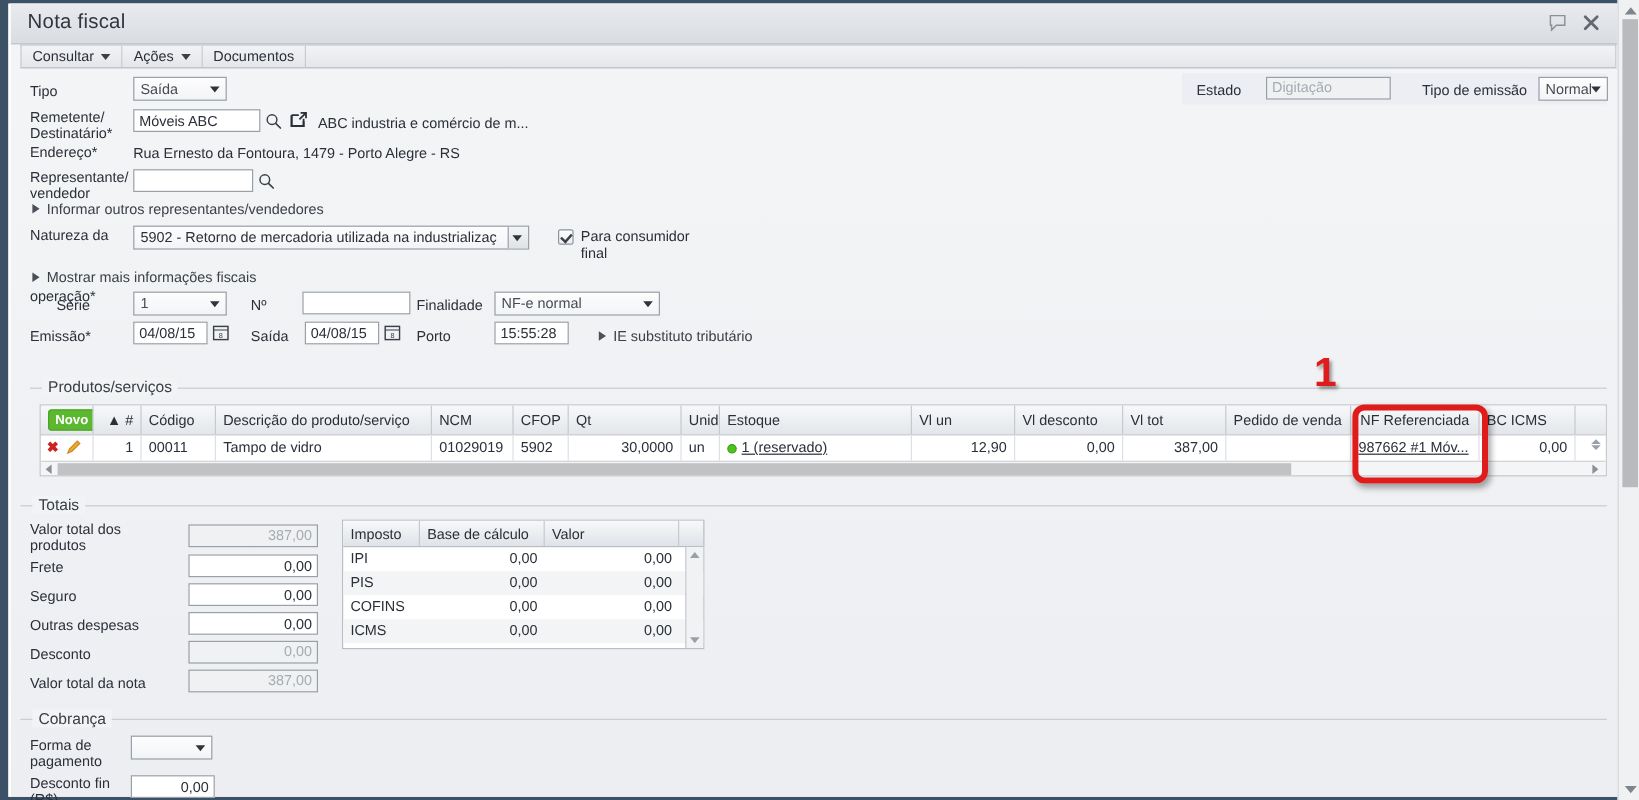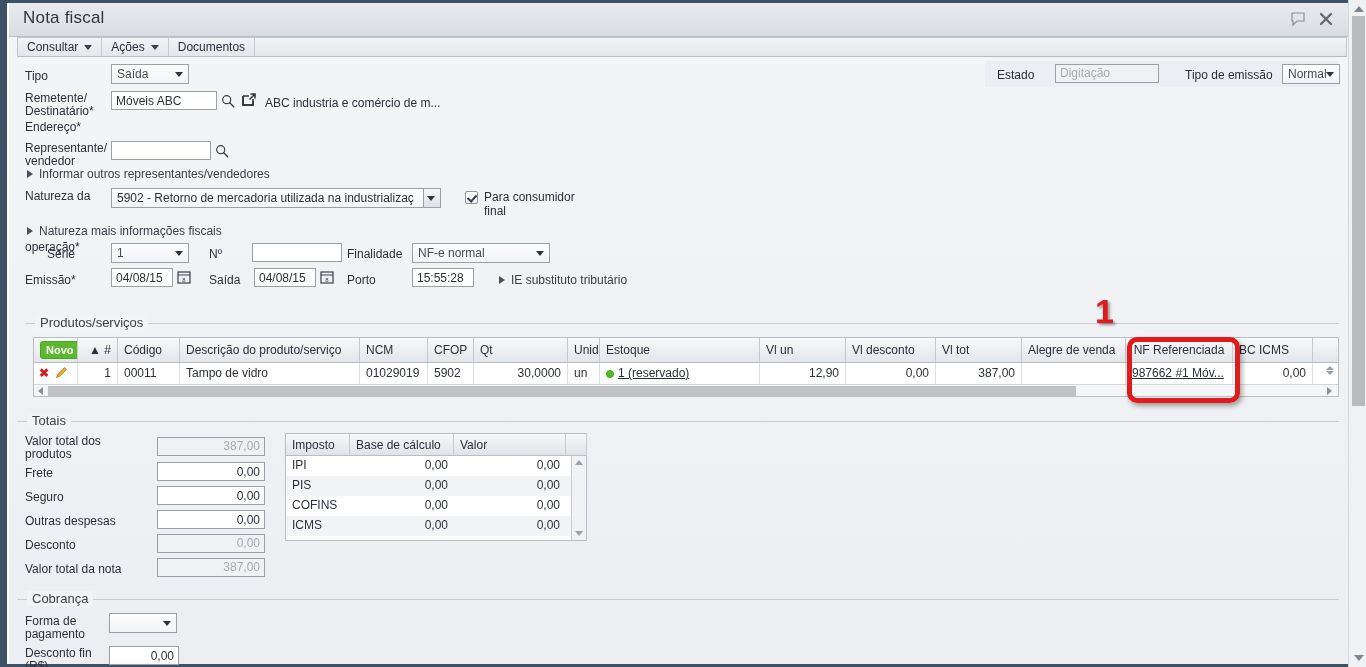--- a/index.html
+++ b/index.html
@@ -237,20 +237,21 @@
       <path d="M10 10 L14.5 14.5" stroke="#3a3f48" stroke-width="1.6" stroke-linecap="round"></path>
     </svg>
     <svg style="position:absolute;left:224px;top:33px;width:16px;height:16px;" viewBox="0 0 16 16">
       <path d="M2 4 h6 M2 4 v9 h10 v-6" fill="none" stroke="#2b2f38" stroke-width="1.5"></path>
       <path d="M2 4 v9 h10 v-4" fill="none" stroke="#2b2f38" stroke-width="1.5"></path>
       <path d="M9.5 2 H14 V6.5 M14 2 L8.5 7.5" fill="none" stroke="#2b2f38" stroke-width="1.5"></path>
     </svg>
     <span class="statictext" style="left:248px; top:37px;">ABC industria e comércio de m...</span>
 
     <span class="lbl" style="left:8px; top:62px;">Endereço*</span>
+    <span class="statictext" style="left:94px; top:62px;">Rua Ernesto da Fontoura, 1479 - Porto Alegre - RS</span>
 
     <span class="lbl" style="left:8px; top:83px;">Representante/</span>
     <span class="lbl" style="left:8px; top:96px;">vendedor</span>
     <input class="fld" style="left: 94px; top: 82px; width: 100px;" value="">
     <svg class="srch" style="left:198px; top:85px;" viewBox="0 0 16 16">
       <circle cx="6.5" cy="6.5" r="4.6" fill="none" stroke="#3a3f48" stroke-width="1.4"></circle>
       <path d="M10 10 L14.5 14.5" stroke="#3a3f48" stroke-width="1.6" stroke-linecap="round"></path>
     </svg>
 
     <div class="toggle-row" style="left:10px; top:108px;">
@@ -269,21 +270,21 @@
     <div class="chk-wrap" style="left:448px; top:131px; width:120px;">
       <span class="chkbox"></span>
       <span style="line-height:14px;">
         <span>Para consumidor</span><br>
         <span>final</span>
       </span>
     </div>
 
     <div class="toggle-row" style="left:10px; top:165px;">
       <span class="tri-right"></span>
-      <span>Natureza mais informações fiscais</span>
+      <span>Mostrar mais informações fiscais</span>
     </div>
 
     <span class="lbl" style="left:8px; top:189px;margin-left:22px;">Série</span>
     <span class="sel" style="left:94px; top:184px; width:78px;">
       <span>1</span>
       <span class="arr"></span>
     </span>
     <span class="lbl" style="left:192px; top:189px;">Nº</span>
     <input class="fld" style="left: 235px; top: 184px; width: 90px;" value="">
     <span class="lbl" style="left:330px; top:189px;">Finalidade</span>
@@ -330,21 +331,21 @@
       <div class="gh" style="width:62px;">Código</div>
       <div class="gh" style="width:180px;">Descrição do produto/serviço</div>
       <div class="gh" style="width:68px;">NCM</div>
       <div class="gh" style="width:46px;">CFOP</div>
       <div class="gh" style="width:94px;">Qt</div>
       <div class="gh" style="width:32px;">Unid</div>
       <div class="gh" style="width:160px;">Estoque</div>
       <div class="gh" style="width:86px;">Vl un</div>
       <div class="gh" style="width:90px;">Vl desconto</div>
       <div class="gh" style="width:86px;">Vl tot</div>
-      <div class="gh" style="width:104px;">Alegre de venda</div>
+      <div class="gh" style="width:104px;">Pedido de venda</div>
       <div class="gh" style="width:107px;text-align:center;">NF Referenciada</div>
       <div class="gh" style="width:80px;">BC ICMS</div>
     </div>
 
     <div class="grid-row">
       <div class="gc" style="width:44px; padding-left:5px;">
         <span class="x-del">✖</span>
         <svg style="width:13px;height:13px;vertical-align:-2px;margin-left:3px;" viewBox="0 0 13 13">
           <path d="M1.5 11.5 L3 8 L9.5 1.5 L11.5 3.5 L5 10 Z" fill="#f0a830" stroke="#c98a20" stroke-width="1"></path>
         </svg>

